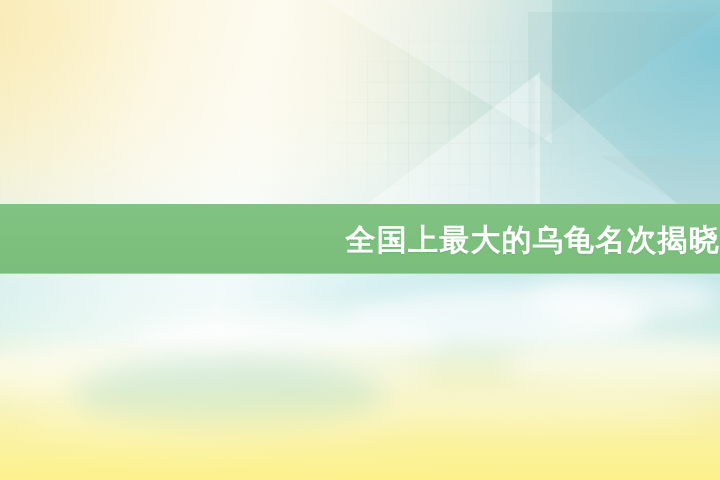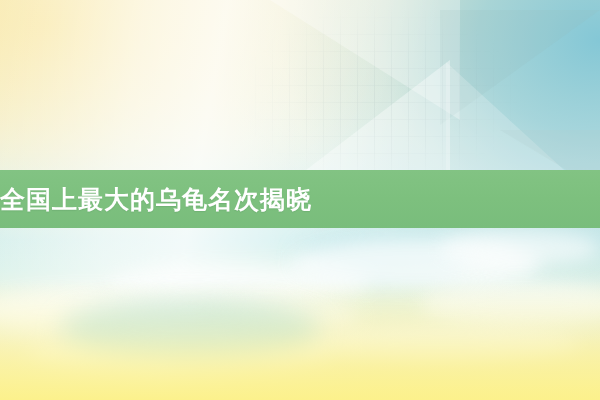--- a/index.html
+++ b/index.html
@@ -201,21 +201,21 @@
   
   #title-banner {
     position: absolute;
     left: 0;
     top: 170px;
     width: 600px;
     height: 58px;
     background: linear-gradient(to bottom, #82c383 0%, #7dc07e 50%, #79bd7c 100%);
     display: flex;
     align-items: center;
-    justify-content: flex-start;
+    justify-content: flex-end;
     box-sizing: border-box;
   }
   #banner-title-text {
     color: #ffffff;
     font-size: 25px;
     font-weight: bold;
     letter-spacing: 1px;
     line-height: 1;
     white-space: nowrap;
     font-family: "DejaVu Sans", "Liberation Sans", sans-serif;

